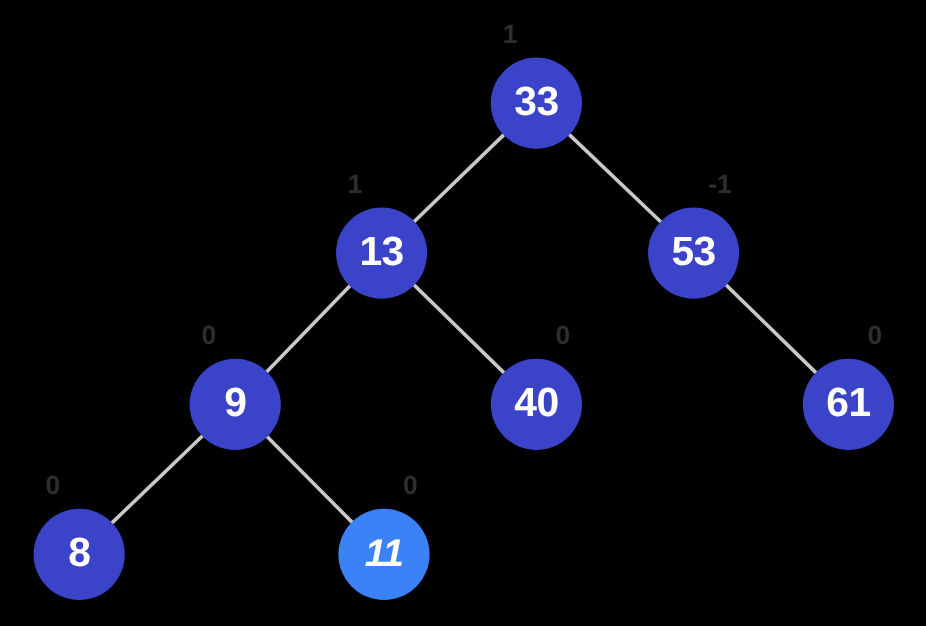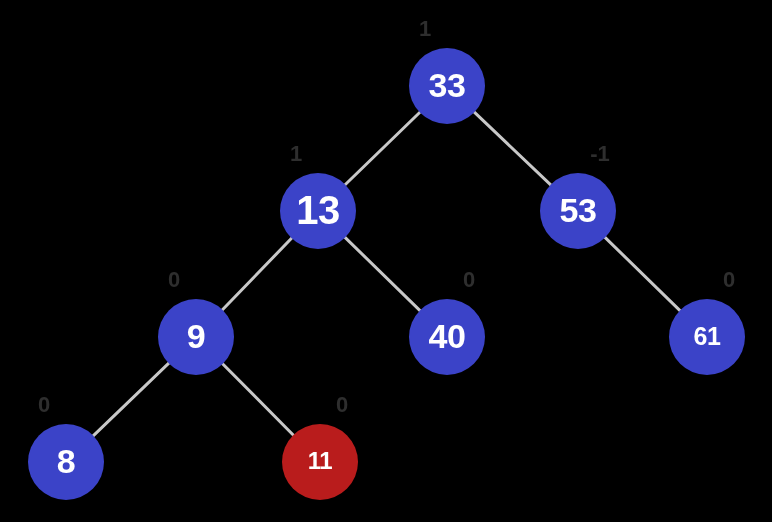--- a/index.html
+++ b/index.html
@@ -67,42 +67,42 @@
       <line x1="344.4689186306046" y1="236.85336238338124" x2="420.5310813693954" y2="311.14663761661876" stroke="#c8c8c8" stroke-width="3" stroke-linecap="round"></line>
       <line x1="604.4689186306047" y1="236.85336238338124" x2="680.5310813693953" y2="311.14663761661876" stroke="#c8c8c8" stroke-width="3" stroke-linecap="round"></line>
       <line x1="169.32917659863134" y1="362.645022501316" x2="92.67082340136866" y2="436.354977498684" stroke="#c8c8c8" stroke-width="3" stroke-linecap="round"></line>
       <line x1="222.05766867366606" y1="363.2678111629698" x2="293.94233132633394" y2="435.7321888370302" stroke="#c8c8c8" stroke-width="3" stroke-linecap="round"></line>
     </svg>
   <div id="node-layer">
       <div class="tree-node" style="left: 409px; top: 48px; width: 76px; height: 76px; background: rgb(59, 67, 200); color: rgb(255, 255, 255); font-size: 34px;">
         <span class="node-value">33</span>
       </div>
       <div class="balance-label" style="font-size: 22px; color: rgb(46, 46, 46); left: 425px; top: 18px; transform: translateX(-50%);">1</div>
-      <div class="tree-node" style="left: 280px; top: 173px; width: 76px; height: 76px; background: rgb(59, 67, 200); color: rgb(255, 255, 255); font-size: 40px;">
+      <div class="tree-node" style="left: 280px; top: 173px; width: 76px; height: 76px; background: rgb(59, 67, 200); color: rgb(255, 255, 255); font-size: 34px;">
         <span class="node-value">13</span>
       </div>
       <div class="balance-label" style="font-size: 22px; color: rgb(46, 46, 46); left: 296px; top: 143px; transform: translateX(-50%);">1</div>
       <div class="tree-node" style="left: 540px; top: 173px; width: 76px; height: 76px; background: rgb(59, 67, 200); color: rgb(255, 255, 255); font-size: 34px;">
         <span class="node-value">53</span>
       </div>
       <div class="balance-label" style="font-size: 22px; color: rgb(46, 46, 46); left: 600px; top: 143px; transform: translateX(-50%);">-1</div>
       <div class="tree-node" style="left: 158px; top: 299px; width: 76px; height: 76px; background: rgb(59, 67, 200); color: rgb(255, 255, 255); font-size: 34px;">
         <span class="node-value">9</span>
       </div>
       <div class="balance-label" style="font-size: 22px; color: rgb(46, 46, 46); left: 174px; top: 269px; transform: translateX(-50%);">0</div>
       <div class="tree-node" style="left: 409px; top: 299px; width: 76px; height: 76px; background: rgb(59, 67, 200); color: rgb(255, 255, 255); font-size: 34px;">
         <span class="node-value">40</span>
       </div>
       <div class="balance-label" style="font-size: 22px; color: rgb(46, 46, 46); left: 469px; top: 269px; transform: translateX(-50%);">0</div>
-      <div class="tree-node" style="left: 669px; top: 299px; width: 76px; height: 76px; background: rgb(59, 67, 200); color: rgb(255, 255, 255); font-size: 25px;">
+      <div class="tree-node" style="left: 669px; top: 299px; width: 76px; height: 76px; background: rgb(59, 67, 200); color: rgb(255, 255, 255); font-size: 34px;">
         <span class="node-value">61</span>
       </div>
       <div class="balance-label" style="font-size: 22px; color: rgb(46, 46, 46); left: 729px; top: 269px; transform: translateX(-50%);">0</div>
       <div class="tree-node" style="left: 28px; top: 424px; width: 76px; height: 76px; background: rgb(59, 67, 200); color: rgb(255, 255, 255); font-size: 34px;">
         <span class="node-value">8</span>
       </div>
       <div class="balance-label" style="font-size: 22px; color: rgb(46, 46, 46); left: 44px; top: 394px; transform: translateX(-50%);">0</div>
-      <div class="tree-node" style="left: 282px; top: 424px; width: 76px; height: 76px; background: #b91c1c; color: rgb(255, 255, 255); font-size: 24px;">
+      <div class="tree-node" style="left: 282px; top: 424px; width: 76px; height: 76px; background: #3b82f6; color: rgb(255, 255, 255); font-size: 32px; font-style: italic;">
         <span class="node-value">11</span>
       </div>
       <div class="balance-label" style="font-size: 22px; color: rgb(46, 46, 46); left: 342px; top: 394px; transform: translateX(-50%);">0</div>
     </div>
 </div>
 
 </body></html>

